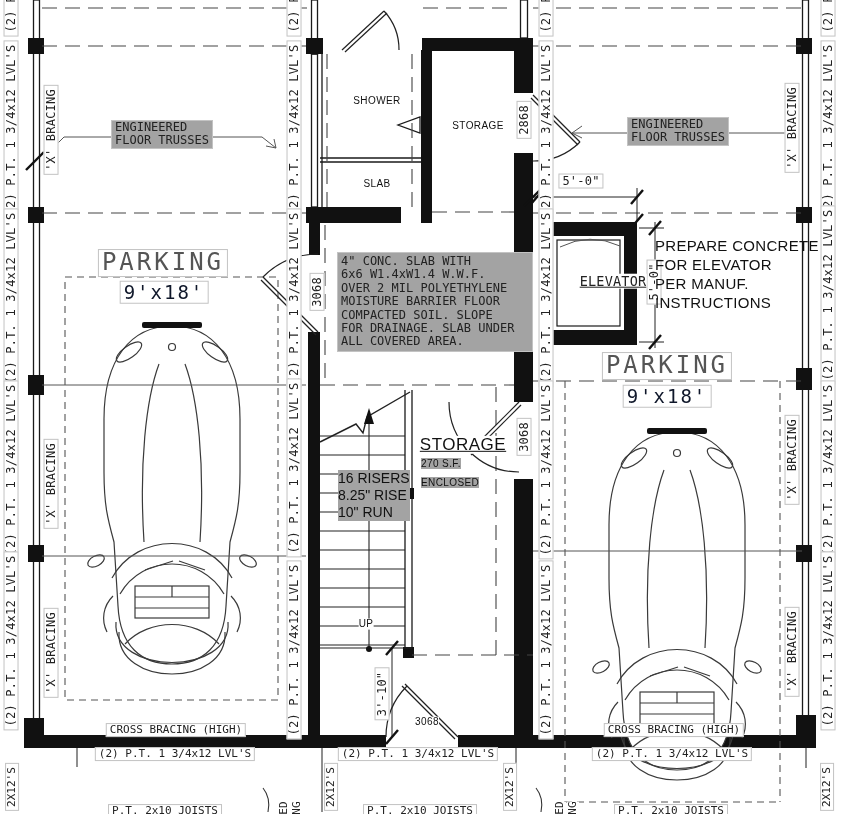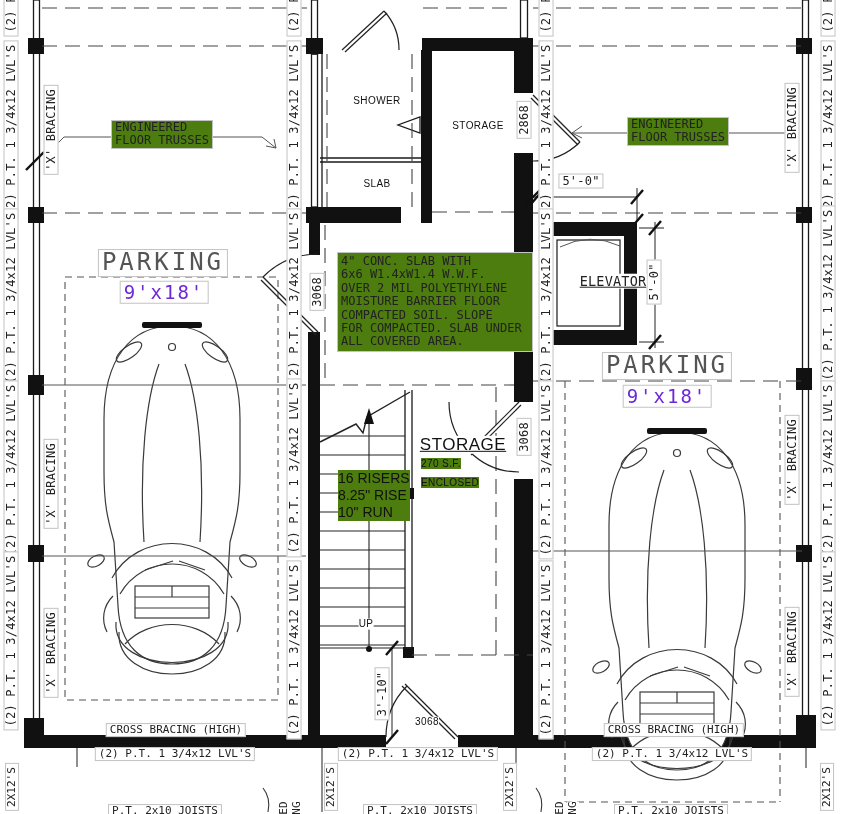--- a/index.html
+++ b/index.html
@@ -8,23 +8,23 @@
   #plan{position:absolute;left:0;top:0;width:842px;height:814px}
   #draw{position:absolute;left:0;top:0}
   .lab{position:absolute;transform:translate(-50%,-50%);white-space:nowrap;background:#fff;line-height:1.08}
   .v{transform:translate(-50%,-50%) rotate(-90deg)}
   .box{border:1px solid #c3c3c3;padding:0 3px}
   .cad{font-family:"DejaVu Sans Mono",monospace;font-size:12px;letter-spacing:.2px;color:#222}
   .cads{font-family:"DejaVu Sans Mono",monospace;font-size:11px;color:#222}
   .sans{font-family:"Liberation Sans",sans-serif;font-size:10px;color:#111;letter-spacing:.4px}
   .sansbig{font-family:"Liberation Sans",sans-serif;font-size:17px;color:#111;letter-spacing:.5px}
   .big{font-size:24px;letter-spacing:3px;color:#555}
-  .mid{font-size:19px;letter-spacing:2px;color:#6d28d9}
+  .mid{font-size:19px;letter-spacing:2px;color:#0f172a}
   .ul{text-decoration:underline}
-  .blk{position:absolute;background:#4d7c0f;white-space:nowrap}
+  .blk{position:absolute;background:#a3a3a3;white-space:nowrap}
   .noteline{font-family:"DejaVu Sans Mono",monospace;font-size:12px;line-height:13.4px;color:#222}
   .prepline{font-family:"Liberation Sans",sans-serif;font-size:15px;line-height:19px;color:#111;letter-spacing:.3px}
   .riser{font-family:Liberation Sans, sans-serif;font-size:14px;line-height:17px;color:#111}
   .wm{position:absolute;left:4px;top:756px;font-family:"DejaVu Sans",sans-serif;font-weight:bold;
       font-size:26px;letter-spacing:1px;color:#161616;background:transparent}
 </style>
 </head>
 <body>
 
 <div id="plan">
@@ -267,33 +267,39 @@
 <div class="lab cad box mid" style="left:164px;top:292px">9'x18'</div>
 <div class="lab cad box big" style="left:667px;top:366px">PARKING</div>
 <div class="lab cad box mid" style="left:667px;top:396px">9'x18'</div>
 
 <div class="blk box" style="left:337px;top:252px;width:188px;padding:2px 3px">
   <div class="noteline">4" CONC. SLAB WITH</div>
   <div class="noteline">6x6 W1.4xW1.4 W.W.F.</div>
   <div class="noteline">OVER 2 MIL POLYETHYLENE</div>
   <div class="noteline">MOISTURE BARRIER FLOOR</div>
   <div class="noteline">COMPACTED SOIL. SLOPE</div>
-  <div class="noteline">FOR COMPACTED. SLAB UNDER</div>
+  <div class="noteline">FOR DRAINAGE. SLAB UNDER</div>
   <div class="noteline">ALL COVERED AREA.</div>
 </div>
 
 <div class="lab sans" style="left:377px;top:101px">SHOWER</div>
 <div class="lab sans" style="left:377px;top:184px">SLAB</div>
 <div class="lab sans" style="left:478px;top:126px">STORAGE</div>
 <div class="lab cad ul" style="left:613px;top:281px;font-size:13.5px">ELEVATOR</div>
 <div class="lab sansbig ul" style="left:463px;top:445px">STORAGE</div>
 <div class="blk sans" style="left:421px;top:458px">270 S.F.</div>
 <div class="blk sans" style="left:421px;top:477px">ENCLOSED</div>
 
 <div class="lab cad box" style="left:581px;top:181px">5'-0"</div>
+<div class="blk" style="left:655px;top:236px;background:transparent">
+  <div class="prepline">PREPARE CONCRETE</div>
+  <div class="prepline">FOR ELEVATOR</div>
+  <div class="prepline">PER MANUF.</div>
+  <div class="prepline">INSTRUCTIONS</div>
+</div>
 
 <div class="blk" style="left:338px;top:470px">
   <div class="riser">16 RISERS</div>
   <div class="riser">8.25" RISE</div>
   <div class="riser">10" RUN</div>
 </div>
 <div class="lab sans" style="left:366px;top:624px">UP</div>
 <div class="lab sans" style="left:427px;top:722px">3068</div>
 
 <div class="lab cads box" style="left:176px;top:730px">CROSS BRACING (HIGH)</div>

